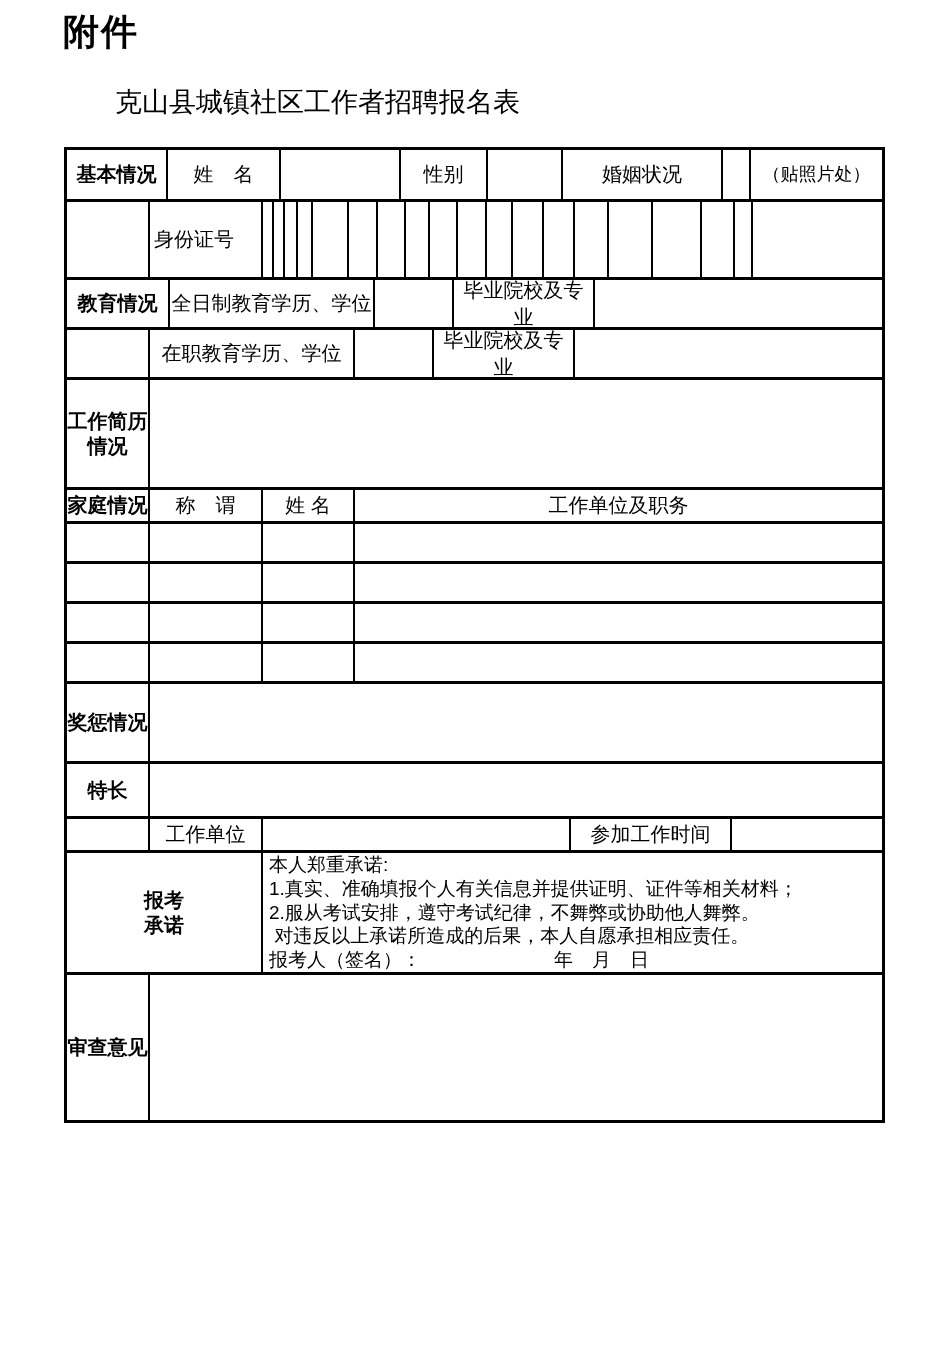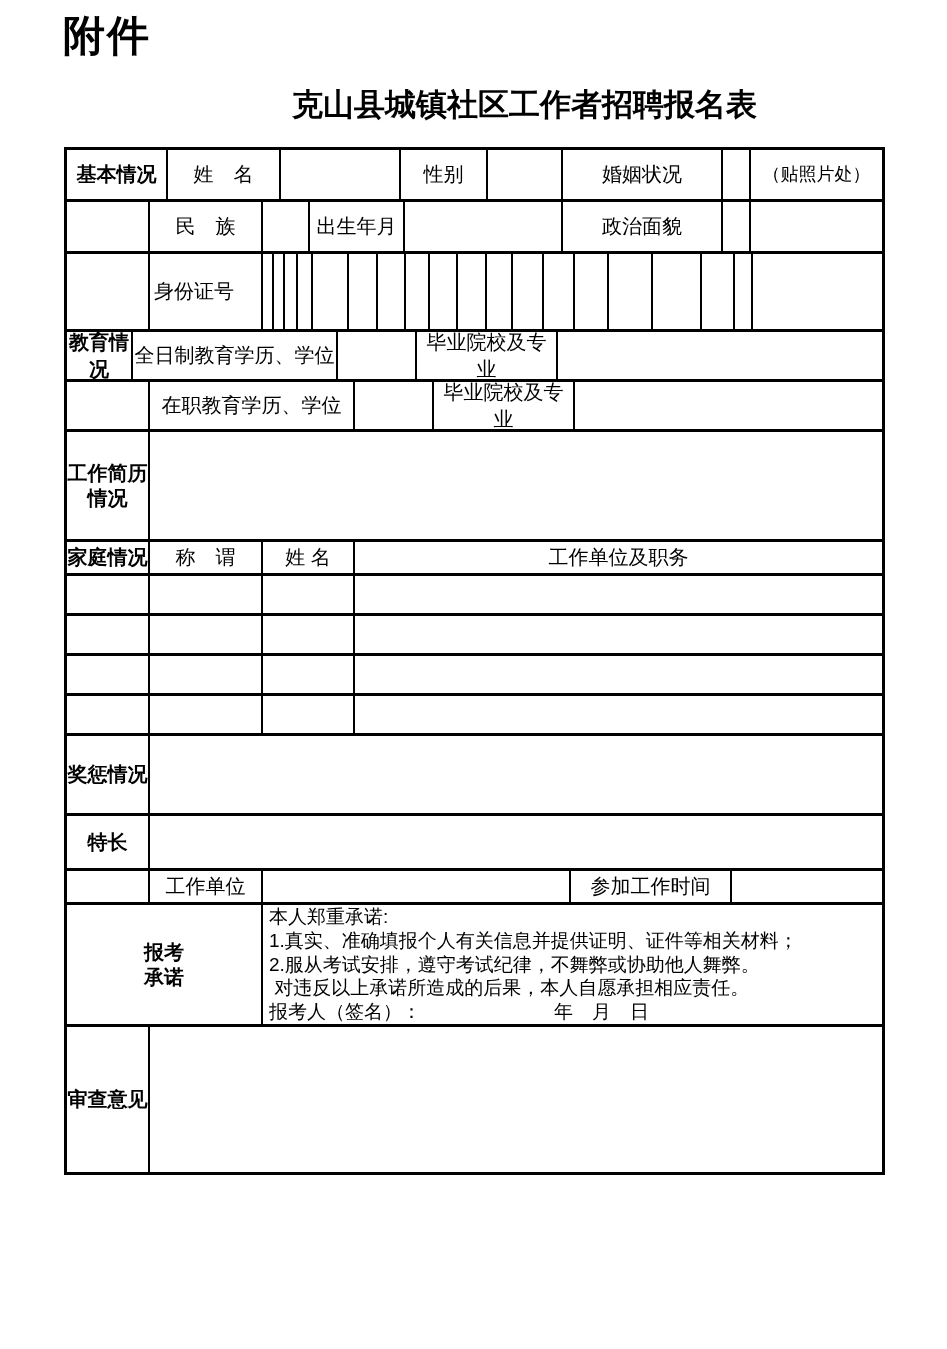--- a/index.html
+++ b/index.html
@@ -5,25 +5,25 @@
   * { box-sizing: border-box; margin: 0; padding: 0; }
   html, body { background: #ffffff; }
   body {
     width: 947px; height: 1349px;
     position: relative;
     font-family: "Liberation Sans", "DejaVu Sans", sans-serif;
     color: #000;
   }
   .attachment {
     position: absolute; left: 63px; top: 8px;
-    font-size: 42px; font-weight: bold; letter-spacing: 2px;
+    font-size: 36px; font-weight: bold; letter-spacing: 2px;
   }
   .title {
     position: absolute; left: 115px; top: 84px; width: 819px;
-    text-align: center; font-size: 31px; font-weight: bold;
+    font-size: 27px; font-weight: normal;
   }
   .form-table {
     position: absolute; left: 64px; top: 147px; width: 821px;
     border: 3px solid #000; background: #fff;
   }
   .row { display: flex; border-bottom: 3px solid #000; }
   .row:last-child { border-bottom: none; }
   .c {
     border-right: 2px solid #000;
     display: flex; align-items: center; justify-content: center;
@@ -54,30 +54,20 @@
     <div class="c sec" style="width:101px">基本情况</div>
     <div class="c" style="width:113px">姓　名</div>
     <div class="c fill"></div>
     <div class="c" style="width:87px">性别</div>
     <div class="c" style="width:75px"></div>
     <div class="c" style="width:160px">婚姻状况</div>
     <div class="c" style="width:28px"></div>
     <div class="c small" style="width:131px">（贴照片处）</div>
   </div>
 
-  <div class="row" style="height:52px">
-    <div class="c" style="width:83px"></div>
-    <div class="c" style="width:113px">民　族</div>
-    <div class="c" style="width:47px"></div>
-    <div class="c" style="width:95px">出生年月</div>
-    <div class="c fill"></div>
-    <div class="c" style="width:160px">政治面貌</div>
-    <div class="c" style="width:28px"></div>
-    <div class="c" style="width:131px"></div>
-  </div>
 
   <div class="row" style="height:78px">
     <div class="c" style="width:83px"></div>
     <div class="c left" style="width:113px">身份证号</div>
     <div class="idc" style="width:11px"></div>
     <div class="idc" style="width:11px"></div>
     <div class="idc" style="width:13px"></div>
     <div class="idc" style="width:15px"></div>
     <div class="idc" style="width:36px"></div>
     <div class="idc" style="width:29px"></div>
@@ -91,21 +81,21 @@
     <div class="idc" style="width:34px"></div>
     <div class="idc" style="width:44px"></div>
     <div class="idc" style="width:49px"></div>
     <div class="idc" style="width:33px"></div>
     <div class="idc" style="width:18px"></div>
     <div class="c fill"></div>
   </div>
 
 
   <div class="row" style="height:50px">
-    <div class="c sec" style="width:66px">教育情况</div>
+    <div class="c sec" style="width:103px">教育情况</div>
     <div class="c" style="width:205px">全日制教育学历、学位</div>
     <div class="c" style="width:79px"></div>
     <div class="c" style="width:141px">毕业院校及专业</div>
     <div class="c fill"></div>
   </div>
 
   <div class="row" style="height:50px">
     <div class="c" style="width:83px"></div>
     <div class="c" style="width:205px">在职教育学历、学位</div>
     <div class="c" style="width:79px"></div>

